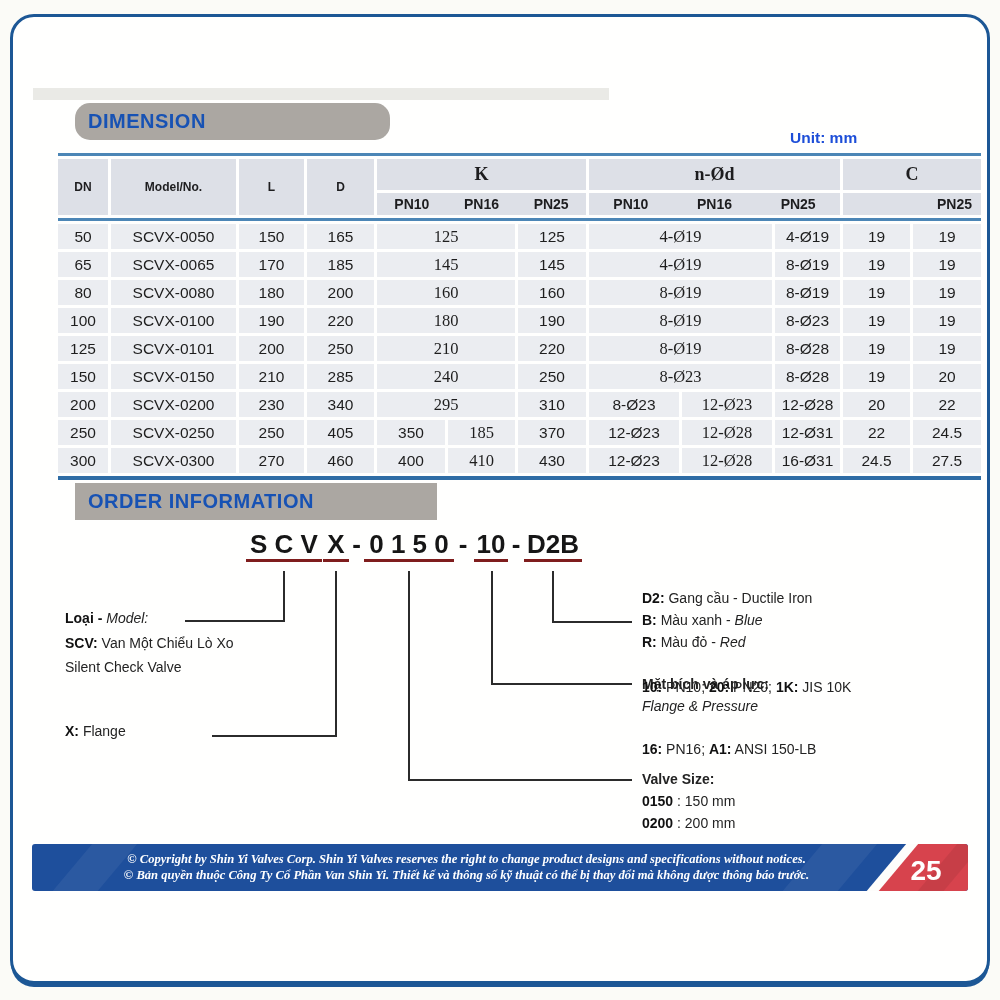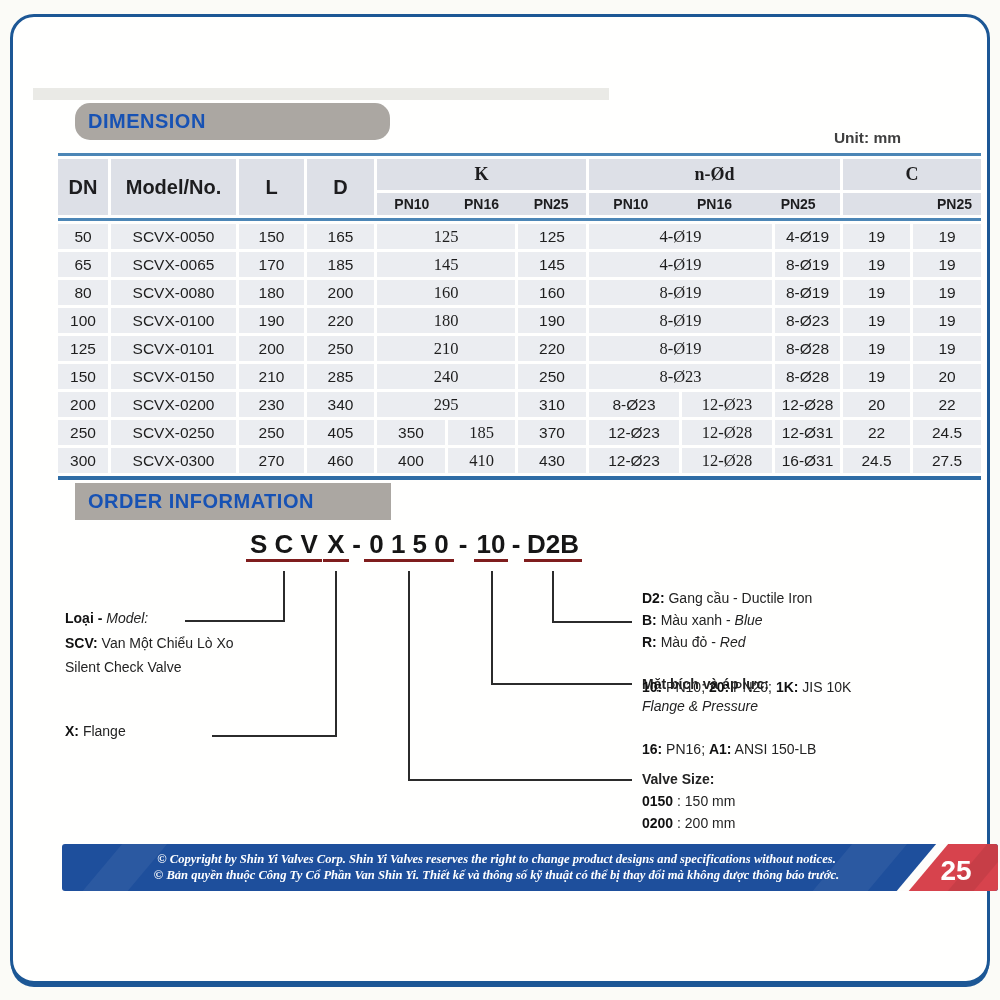--- a/index.html
+++ b/index.html
@@ -8,27 +8,27 @@
   .abs{position:absolute;}
   
   #frame{left:10px;top:14px;width:980px;height:970px;box-sizing:border-box;
          border:3px solid #1c5795;border-radius:24px;background:#fffffe;
          box-shadow:0 4px 0 -1px #1d5796;}
   #fade-strip{left:33px;top:88px;width:576px;height:12px;background:#eaeae6;}
   
   .titlebar{background:#aba7a2;display:flex;align-items:center;padding-left:13px;box-sizing:border-box;}
   .titlebar span{color:#1752b4;font-weight:bold;font-size:20px;letter-spacing:.5px;}
   #dim-bar{left:75px;top:103px;width:315px;height:37px;border-radius:15px;}
-  #ord-bar{left:75px;top:483px;width:316px;height:37px;}
-  #unit{left:790px;top:129px;width:155px;text-align:center;font-weight:bold;font-size:15.5px;color:#404040;}
+  #ord-bar{left:75px;top:483px;width:362px;height:37px;}
+  #unit{left:790px;top:129px;width:155px;text-align:left;font-weight:bold;font-size:15.5px;color:#1d4ed8;}
   
   #tablewrap{left:55px;top:150px;width:890px;}
   table{border-collapse:separate;border-spacing:3px;table-layout:fixed;width:890px;}
   td,th{padding:0;margin:0;}
-  th{background:#dde0e7;color:#1d1d1f;font-weight:bold;font-size:20px;}
+  th{background:#dde0e7;color:#1d1d1f;font-weight:bold;font-size:12px;}
   .grp{font-family:"Liberation Serif",serif;font-size:18px;height:31px;}
   .shead th{height:22px;font-size:14px;}
   .shead .three{display:flex;justify-content:space-around;align-items:center;}
   .shead .cr{text-align:right;}
   .shead .cr span{padding-right:9px;}
   tbody td{background:#ebedf1;height:25px;text-align:center;font-size:15.5px;color:#1e1e1e;}
   tbody td.serif{font-family:"Liberation Serif",serif;font-size:16.5px;}
   tr.rule td{background:#4c86b6;height:3px;}
   tr.rule-b td{background:#2e6ca5;height:4px;}
   
@@ -43,21 +43,21 @@
   #seg-pres{left:474px;width:34px}
   #dash3{left:508px;width:16px}
   #seg-mat{left:524px;width:58px}
   
   .vline{width:2px;background:#2b2b2b;}
   .hline{height:2px;background:#2b2b2b;}
   
   .lbl{font-size:14px;color:#232323;white-space:nowrap;line-height:22px;}
   .lbl b{color:#111;}
   
-  #footer{left:32px;top:844px;width:936px;height:47px;background:#1e4f9c;border-radius:3px;overflow:hidden;margin-left:30px;}
+  #footer{left:32px;top:844px;width:936px;height:47px;background:#1e4f9c;border-radius:3px;overflow:hidden;}
   #footer .deco{position:absolute;top:-12px;height:72px;transform:skewX(-40deg);background:rgba(255,255,255,0.06);}
   #f-white{position:absolute;left:854px;top:-12px;width:16px;height:72px;transform:skewX(-40deg);background:#fdfdfb;}
   #f-red{position:absolute;left:866px;top:-12px;width:140px;height:72px;transform:skewX(-40deg);background:#d7434d;}
   #f-red-deco{position:absolute;left:905px;top:-12px;width:26px;height:72px;transform:skewX(-40deg);background:rgba(0,0,0,0.07);}
   #f-text{position:absolute;left:58px;right:125px;top:7px;text-align:center;color:#ffffff;
           font-family:"Liberation Serif",serif;font-style:italic;font-weight:bold;font-size:12.6px;line-height:16px;}
   #f-page{position:absolute;right:22px;width:40px;top:11px;text-align:center;color:#fff;
           font-weight:bold;font-size:28px;font-style:normal;}
 </style>
 </head>

